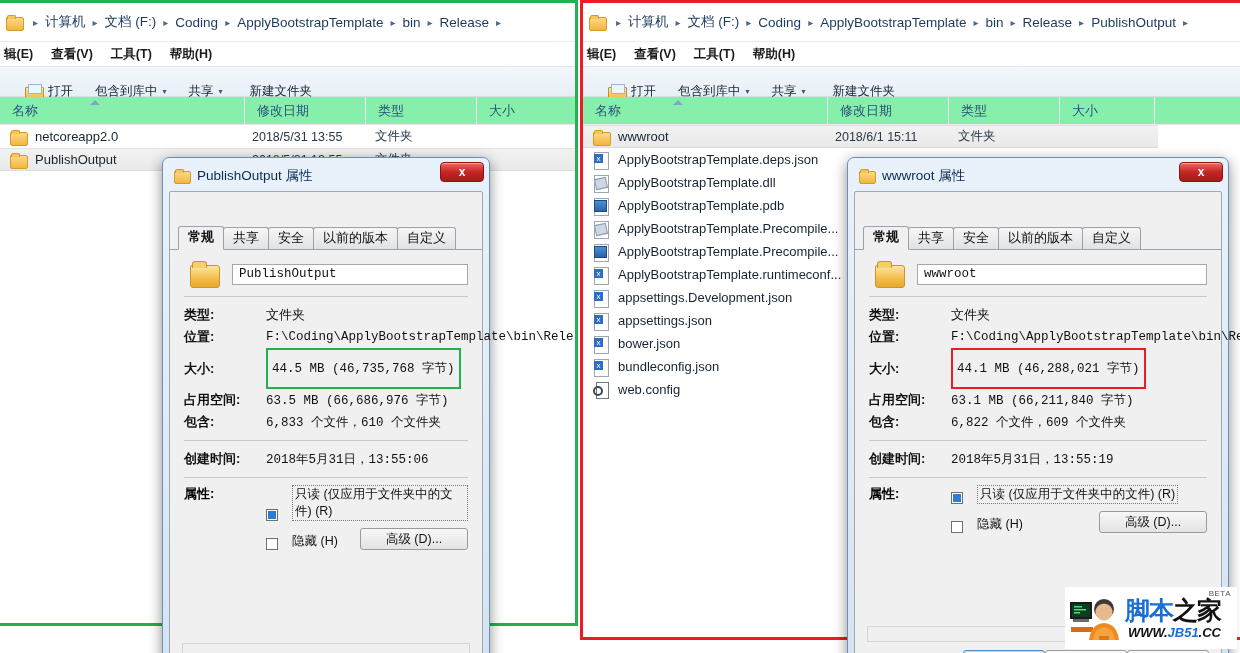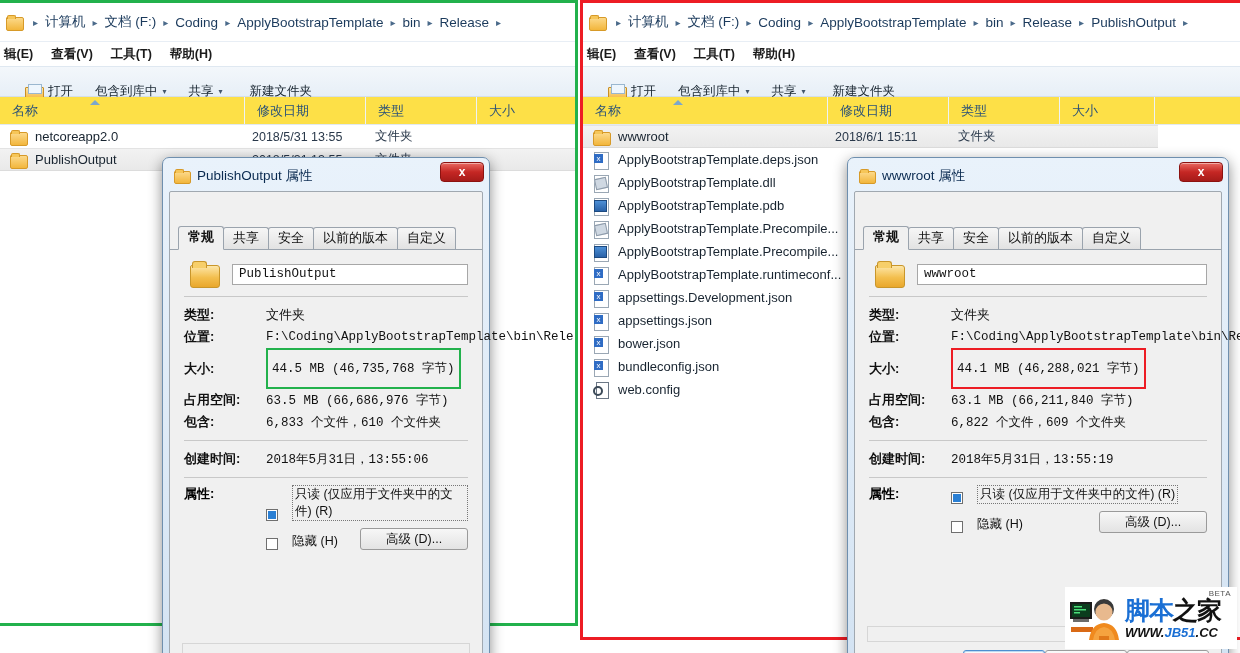--- a/index.html
+++ b/index.html
@@ -50,21 +50,21 @@
   }
   .tb-item { padding: 0 11px; white-space:nowrap; display:flex; align-items:center; gap:5px;margin-top:20px;}
   .tb-caret { font-size:8px; color:#43566b; }
   .tb-open-icon{ width:18px;height:15px;position:relative;display:inline-block; }
   .tb-open-icon:before{content:'';position:absolute;left:0;top:3px;width:17px;height:11px;
     background:linear-gradient(180deg,#fde4a4,#f5b73f);border:1px solid #c98f24;border-radius:1px;}
   .tb-open-icon:after{content:'';position:absolute;left:3px;top:0px;width:12px;height:8px;
     background:#eef6fd;border:1px solid #9ab7cf;}
 
   .colhead {
-    height: 28px; background:#fde047; display:flex; align-items:center;
+    height: 28px; background:#86efac; display:flex; align-items:center;
     font-size:13px; color:#2b5278; border-bottom:1px solid #e2e9f0; position:relative;
   }
   .colhead .ch { padding-left:12px; border-right:1px solid #eef2f6; height:100%; display:flex; align-items:center;}
   .sortmark{ position:absolute; width:0;height:0;border-left:5px solid transparent;
     border-right:5px solid transparent;border-bottom:5px solid #7ba7cc; top:3px;}
 
   .filelist { background:#ffffff; position:relative; }
   .row { height: 23px; display:flex; align-items:center; font-size:13px; color:#182430; padding-left:10px; }
   .row.sel { background: linear-gradient(180deg,#f2f2f2,#e9e9e9); border-top:1px solid #e3e3e3; border-bottom:1px solid #dcdcdc; }
   .row .nm { width: 100%; display:flex; align-items:center; gap:8px;}
@@ -152,21 +152,21 @@
   .btn-bar { display:flex; justify-content:flex-end; padding:8px 12px 10px 12px; background:#f0f0f0;text-decoration:underline;}
   .btn { width:82px; height:24px; font-size:13px; display:flex;align-items:center;justify-content:center;
     background:linear-gradient(180deg,#fafafa,#e4e4e4); border:1px solid #9c9c9c; border-radius:3px; color:#111;}
   .btn.primary { border:1px solid #4c8fd0; box-shadow: 0 0 0 1px #bcd9f2 inset; }
   .btn.disabled { color:#9a9a9a; }
 
   .spacer-box { background:#f0f0f0; border:1px solid #d6d6d6; margin: 6px 12px 0 12px; height:16px;}
 
   
   .watermark { position:absolute; left:1065px; top:587px; width:172px; height:62px; background:#ffffff;
-    display:flex; align-items:center; padding-left:4px; }
+    display:flex; align-items:center; padding-left:4px;text-align:right; }
   .wm-person{ position:relative; width:56px;height:44px; flex:none;}
   .wm-beta { position:absolute; right:6px; top:2px; font-size:8px; color:#555; letter-spacing:.5px;}
   .wm-text { display:flex; flex-direction:column; line-height:1; }
   .wm-cn { font-size:25px; font-weight:bold; letter-spacing:-1px; }
   .wm-cn .b { color:#1a6fd4; }
   .wm-cn .k { color:#111; }
   .wm-url { font-size:13px; font-weight:bold; font-style:italic; color:#111; margin-top:3px; }
   .wm-url .blue { color:#1a6fd4; }
 </style>
 </head>

